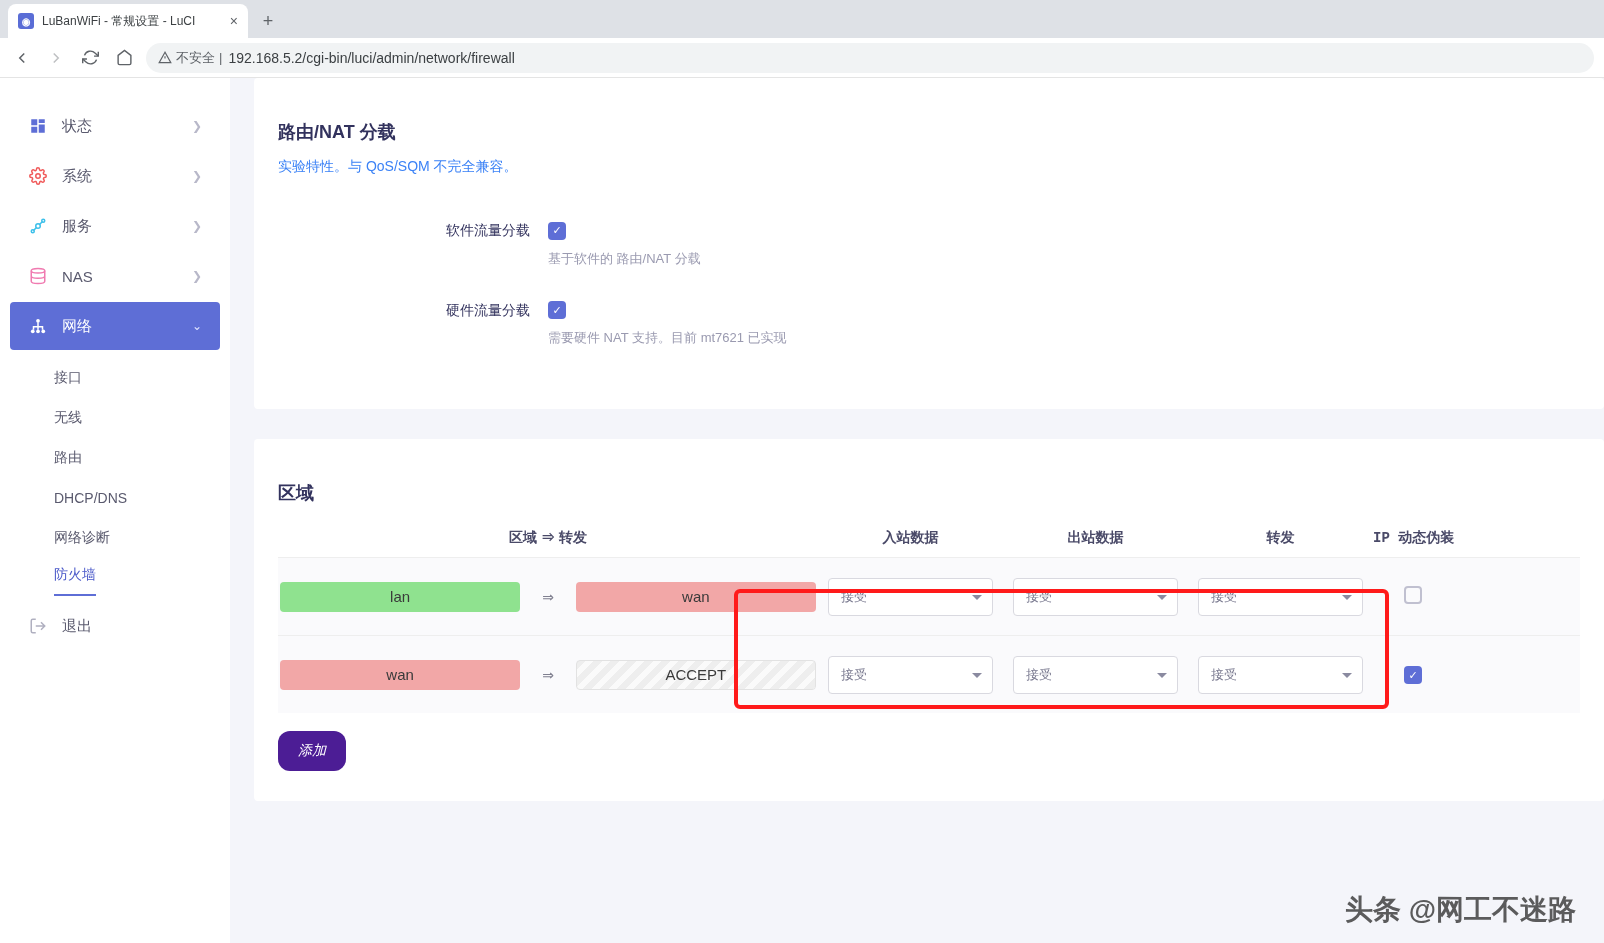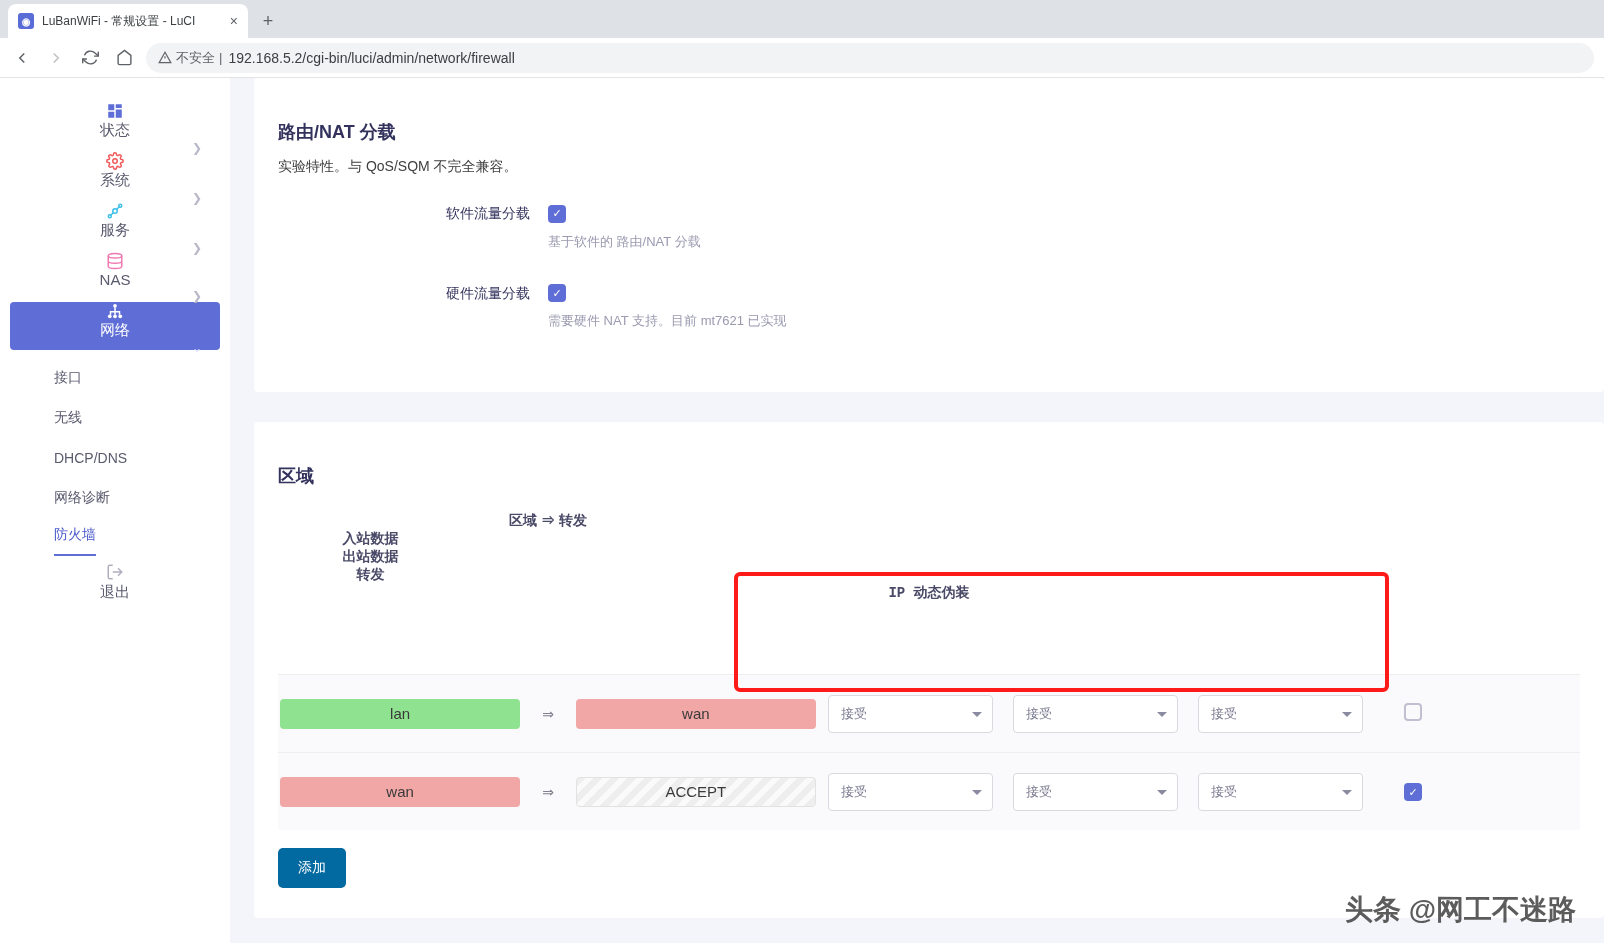--- a/index.html
+++ b/index.html
@@ -15,66 +15,66 @@
     .addrrow { height: 40px; display: flex; align-items: center; gap: 10px; padding: 11px 10px; background: #fff; border-bottom: 1px solid #e4e4e4; }
     .navbtn { width: 24px; height: 24px; display: flex; align-items: center; justify-content: center; color: #5f6368; cursor: pointer; }
     .addrbar { flex: 1; height: 30px; background: #f1f3f4; border-radius: 15px; display: flex; align-items: center; padding: 0 12px; gap: 6px; font-size: 14px; color: #3c4043; }
     .insecure-warn { color: #5f6368; font-size: 13px; display: flex; align-items: center; gap: 4px; }
 
     
     .app { display: flex; min-height: calc(943px - 78px); background: #f4f5fa; }
     .sidebar { width: 230px; background: #fff; padding-top: 18px; }
     .logo { font-size: 24px; font-weight: 700; color: #5e6ed6; padding: 12px 0 24px 48px; letter-spacing: 0.5px; }
     .menu { list-style: none; padding: 6px 10px; }
-    .menu-item { height: 48px; display: flex; align-items: center; padding: 0 18px; border-radius: 4px; color: #5a5a6e; cursor: pointer; gap: 1px; font-size: 15px; margin-bottom: 2px; flex-direction: column; }
+    .menu-item { height: 48px; display: flex; align-items: center; padding: 0 18px; border-radius: 4px; color: #5a5a6e; cursor: pointer; gap: 14px; font-size: 15px; margin-bottom: 2px; }
     .menu-item.active { background: #5e6ed6; color: #fff; }
     .menu-item .chev { margin-left: auto; color: #b8b8c9; font-size: 12px; }
     .menu-item.active .chev { color: #dfe3ff; }
     .submenu { list-style: none; padding-left: 54px; }
     .submenu li { height: 40px; display: flex; align-items: center; color: #5a5a6e; font-size: 14px; cursor: pointer; }
     .submenu li.current { color: #4a59c9; border-bottom: 2px solid #5e6ed6; width: fit-content; padding-bottom: 2px; height: 38px; }
     .mi-icon { width: 20px; height: 20px; display: inline-flex; align-items: center; justify-content: center; }
 
     .content { flex: 1; padding: 0 0 0 24px; overflow: hidden; }
 
     .panel { background: #fff; border-radius: 4px; margin-top: 0; padding: 20px 24px 30px 24px; margin-right: 0; }
     .panel + .panel { margin-top: 30px; }
 
     .section-title { font-size: 18px; font-weight: 700; color: #32325d; margin-bottom: 14px; margin-top: 22px; }
-    .section-desc { color: #404040; font-size: 14px; margin-bottom: 27px; }
+    .section-desc { color: #3b82f6; font-size: 14px; margin-bottom: 44px; }
 
     .form-row { display: flex; align-items: flex-start; margin-bottom: 10px; }
     .form-label { width: 270px; text-align: right; padding-right: 18px; color: #32325d; font-size: 14px; padding-top: 2px; }
     .form-body { flex: 1; }
     .checkbox-toggle { width: 18px; height: 18px; border-radius: 4px; background: #5e6ed6; display: inline-flex; align-items: center; justify-content: center; color: #fff; font-size: 11px; cursor: pointer; }
     .help-text { color: #9a9ab0; font-size: 13px; margin-top: 10px; margin-bottom: 22px; }
 
     
-    .zone-head { display: flex; padding: 10px 0; font-size: 14px; color: #4a4a68; font-weight: 600; flex-direction: column; }
+    .zone-head { display: flex; padding: 10px 0; font-size: 14px; color: #4a4a68; font-weight: 600; }
     .zh-zone { width: 540px; text-align: center; }
     .zh-col { width: 185px; text-align: center; }
     .zh-ipm { flex: 0 0 80px; text-align: center; white-space: nowrap; font-family: Liberation Mono, monospace; }
 
     .zone-row { display: flex; align-items: center; height: 78px; background: #fafafc; border-top: 1px solid #eee; padding-right: 0; }
     .zone-from, .zone-to { height: 30px; width: 240px; border-radius: 4px; display: inline-flex; align-items: center; justify-content: center; font-size: 15px; color: #3a3a3a; }
     .zlan { background: #8fe28f; }
     .zwan { background: #f2a7a7; }
     .zaccept { background: repeating-linear-gradient(135deg,#eee,#eee 6px,#fafafa 6px,#fafafa 12px); width: 240px; border: 1px solid #e2e2e2; }
     .zone-zone-cell { width: 540px; display: flex; align-items: center; justify-content: center; gap: 22px; }
     .arrow { color: #808090; font-size: 14px; }
     .zone-select { width: 165px; margin: 0 10px; }
     .select { position: relative; background: #fff; border: 1px solid #d9d9e0; border-radius: 4px; height: 38px; display: flex; align-items: center; padding: 0 12px; color: #7a7a90; font-size: 13px; cursor: pointer; }
     .select::after { content: ""; position: absolute; right: 10px; top: 16px; border: 5px solid transparent; border-top-color: #8a8aa0; }
     .zone-ipm { flex: 0 0 80px; text-align: center; }
     .cb-off { width: 18px; height: 18px; border: 2px solid #c0c0d0; border-radius: 4px; display: inline-block; }
     .cb-on { width: 18px; height: 18px; border-radius: 4px; background: #5e6ed6; display: inline-flex; align-items: center; justify-content: center; color: #fff; font-size: 11px; }
 
     .highlight-box { position: absolute; border: 4px solid #ff1a1a; border-radius: 6px; pointer-events: none; }
 
-    .add-btn { margin-top: 18px; background: #0369a1; color: #fff; border: none; height: 40px; padding: 0 20px; border-radius: 5px; font-size: 14px; cursor: pointer; }
+    .add-btn { margin-top: 18px; background: #4c1d95; color: #fff; border: none; height: 40px; padding: 0 20px; border-radius: 12px; font-size: 14px; cursor: pointer; font-style: italic; }
 
     .watermark { position: fixed; bottom: 14px; right: 28px; font-size: 28px; color: #404040; opacity: 0.85; font-weight: 600; pointer-events: none; }
 
     .zone-wrap { position: relative; }
   </style>
 </head>
 <body>
 
 <div class="chrome">
   <div class="tabbar">
@@ -179,20 +179,21 @@
               <path d="M12 7v6M12 13H6v4M12 13h6v4M12 13v4" stroke="currentColor" stroke-width="2" fill="none"></path>
             </svg>
         </span>
         <span>网络</span>
         <span class="chev">⌄</span>
       </li>
     </ul>
     <ul class="submenu">
       <li>接口</li>
       <li>无线</li>
+      <li>路由</li>
       <li>DHCP/DNS</li>
       <li>网络诊断</li>
       <li class="current">防火墙</li>
     </ul>
     <ul class="menu">
       <li class="menu-item">
         <span class="mi-icon" style="color:#b0b0c0">
           <svg width="18" height="18" viewBox="0 0 24 24" fill="none" stroke="currentColor" stroke-width="2">
               <path d="M9 21H5a2 2 0 01-2-2V5a2 2 0 012-2h4M16 17l5-5-5-5M21 12H9"></path>
             </svg>

